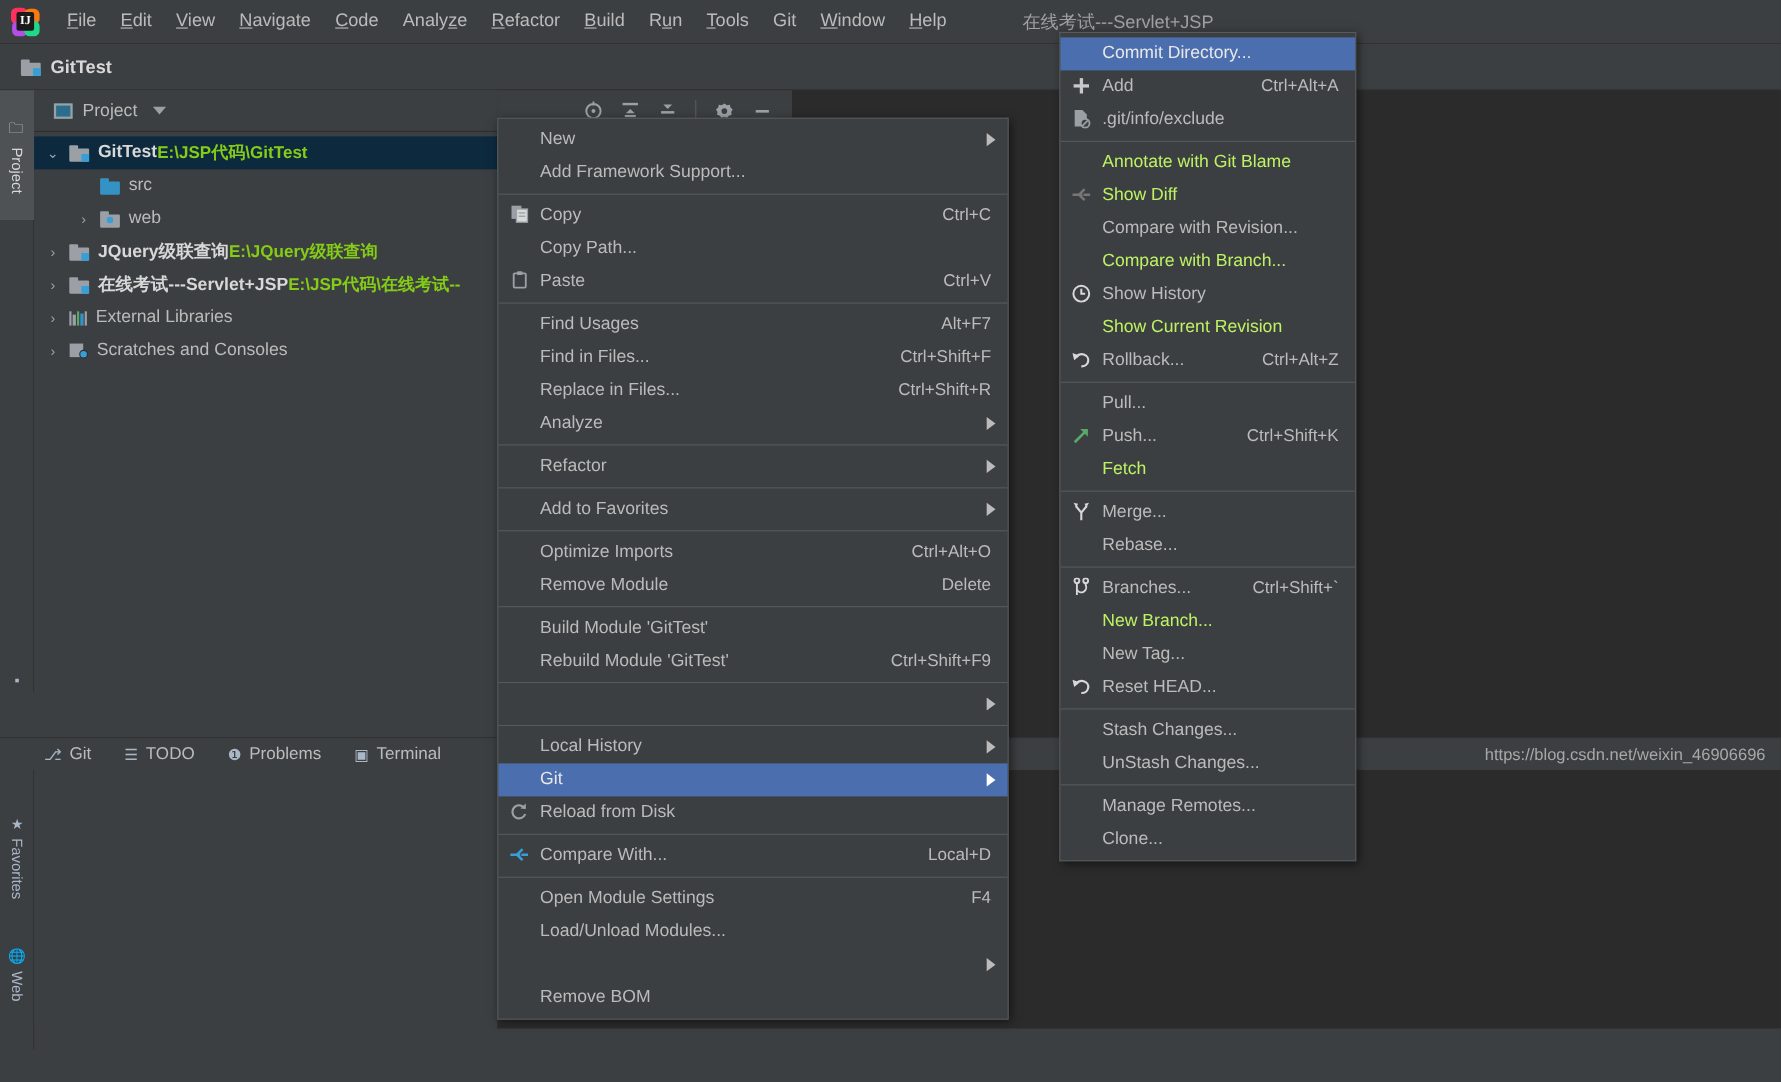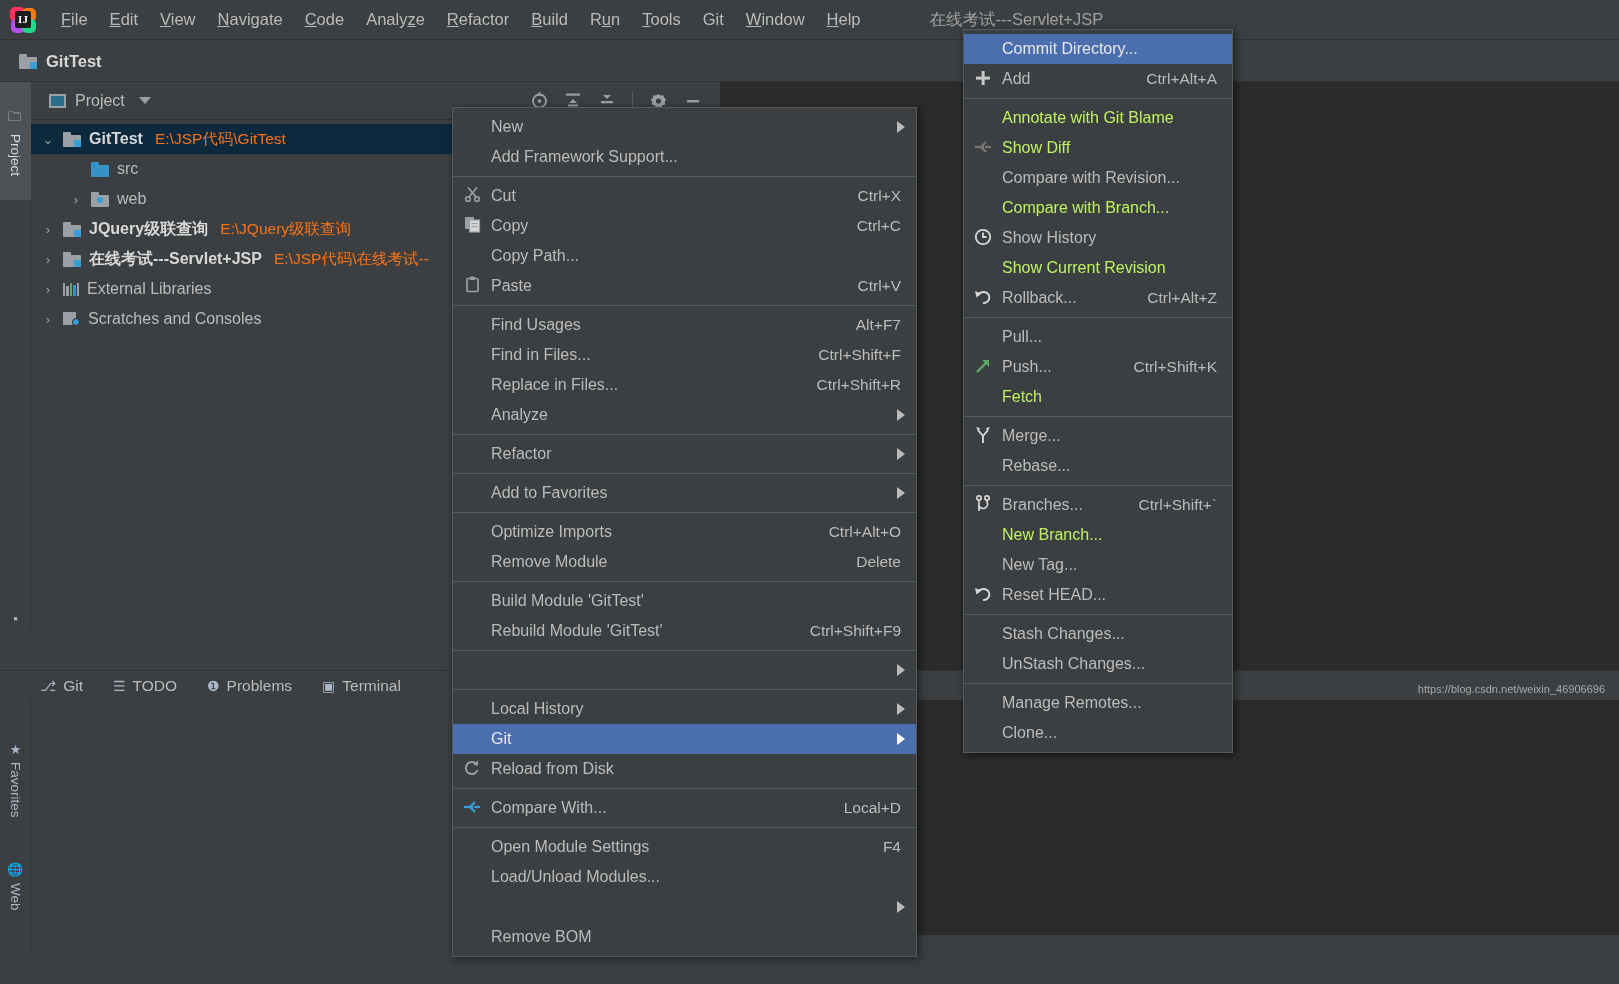--- a/index.html
+++ b/index.html
@@ -114,21 +114,21 @@
   .tree-row {
     height: 30px; display: flex; align-items: center; font-size: 16px;
     color: #bbbbbb; white-space: nowrap; cursor: default;
   }
   .tree-row.selected { background: #0d293e; }
   .arrow {
     width: 18px; text-align:center; color:#9aa0a6; font-size:13px; flex:0 0 auto;
   }
   .tree-label { font-weight: bold; color:#d8d8d8; }
   .tree-label.plain { font-weight: normal; color:#bbbbbb; }
-  .tree-path { color:#f97316; font-weight: normal; margin-left:12px; font-size:15.5px;
+  .tree-path { color:#84cc16; font-weight: bold; margin-left:0; font-size:15.5px;
     overflow:hidden; text-overflow: clip; }
   .lib-ico { width:16px; height:14px; display:flex; align-items:flex-end; gap:1px; flex:0 0 auto;}
   .lib-ico i { width:2.5px; display:block; }
   .scratch-ico {
     width:17px;height:14px;position:relative;flex:0 0 auto;
   }
   .scratch-ico .pg { position:absolute;left:0;top:0;width:13px;height:13px;background:#9aa0a6;
      clip-path: polygon(0 0,100% 0,100% 70%,70% 100%,0 100%); }
   .scratch-ico .clk { position:absolute;right:0;bottom:0;width:8px;height:8px;border-radius:50%;
      background:#389fd6;border:1px solid #2b2b2b; }
@@ -190,21 +190,21 @@
   
   .statusbar {
     position:absolute; left:0; bottom:0; width:1619px; height:30px;
     background:#3c3f41; border-top:1px solid #323232;
     display:flex; align-items:center; gap:30px; padding-left:40px;
     font-size:15.5px; color:#bbbbbb;
   }
   .sb-item { display:flex; align-items:center; gap:7px; cursor:default; }
   .sb-gly { font-size:14px; color:#a9b7c6; }
   .watermark {
-    position:absolute; right:14px; bottom:5px; font-size:11px; color:#a8a8a8;
+    position:absolute; right:14px; bottom:5px; font-size:15px; color:#a8a8a8;
     font-family:"Liberation Sans", sans-serif;
   }
   .bottom-left-edge { position:absolute; left:0; bottom:30px; width:31px; height:40px; background:#3c3f41; }
 </style>
 </head>
 <body>
 
 <div id="app">
 
   <div class="menubar">
@@ -427,31 +427,20 @@
         <span class="msub"></span>
       </div>
       <div class="mi">
         <span class="micon"></span>
         <span class="mlabel">Add Framework Support...</span>
       </div>
       <div class="sep"></div>
       <div class="mi">
         <span class="micon">
           <span><svg width="17" height="17" viewBox="0 0 17 17">
-              <circle cx="4" cy="13" r="2.3" fill="none" stroke="#9aa0a6" stroke-width="1.6"></circle>
-              <circle cx="13" cy="13" r="2.3" fill="none" stroke="#9aa0a6" stroke-width="1.6"></circle>
-              <path d="M4.5 11.5 L13 1.5 M12.5 11.5 L4 1.5" stroke="#9aa0a6" stroke-width="1.6"></path>
-            </svg></span>
-        </span>
-        <span class="mlabel">Cut</span>
-        <span class="mshort">Ctrl+X</span>
-      </div>
-      <div class="mi">
-        <span class="micon">
-          <span><svg width="17" height="17" viewBox="0 0 17 17">
               <rect x="1" y="1" width="9" height="12" fill="#9aa0a6"></rect>
               <rect x="5.5" y="4" width="10" height="12" fill="#d8d8d8" stroke="#9aa0a6" stroke-width="1.2"></rect>
               <rect x="7.5" y="7" width="6" height="1.2" fill="#9aa0a6"></rect>
               <rect x="7.5" y="10" width="6" height="1.2" fill="#9aa0a6"></rect>
             </svg></span>
         </span>
         <span class="mlabel">Copy</span>
         <span class="mshort">Ctrl+C</span>
       </div>
       <div class="mi">
@@ -586,20 +575,30 @@
       </div>
       <div class="mi">
         <span class="micon">
           <span><svg width="18" height="18" viewBox="0 0 18 18">
               <rect x="7.6" y="2" width="3" height="14" fill="#c8c8c8"></rect>
               <rect x="2" y="7.6" width="14" height="3" fill="#c8c8c8"></rect>
             </svg></span>
         </span>
         <span class="mlabel">Add</span>
         <span class="mshort">Ctrl+Alt+A</span>
+      </div>
+      <div class="mi">
+        <span class="micon">
+          <span><svg width="18" height="18" viewBox="0 0 18 18">
+              <path d="M3 1 h7 l4 4 v11 h-11 z" fill="#9aa0a6"></path>
+              <circle cx="12.5" cy="13" r="4" fill="#3c3f41" stroke="#9aa0a6" stroke-width="1.6"></circle>
+              <path d="M10 15.5 L15 10.5" stroke="#9aa0a6" stroke-width="1.6"></path>
+            </svg></span>
+        </span>
+        <span class="mlabel">.git/info/exclude</span>
       </div>
       <div class="sep"></div>
       <div class="mi disabled">
         <span class="micon"></span>
         <span class="mlabel">Annotate with Git Blame</span>
       </div>
       <div class="mi disabled">
         <span class="micon">
           <span><svg width="18" height="16" viewBox="0 0 18 16">
               <path d="M1 8 h9" stroke="#777777" stroke-width="2.2"></path>

